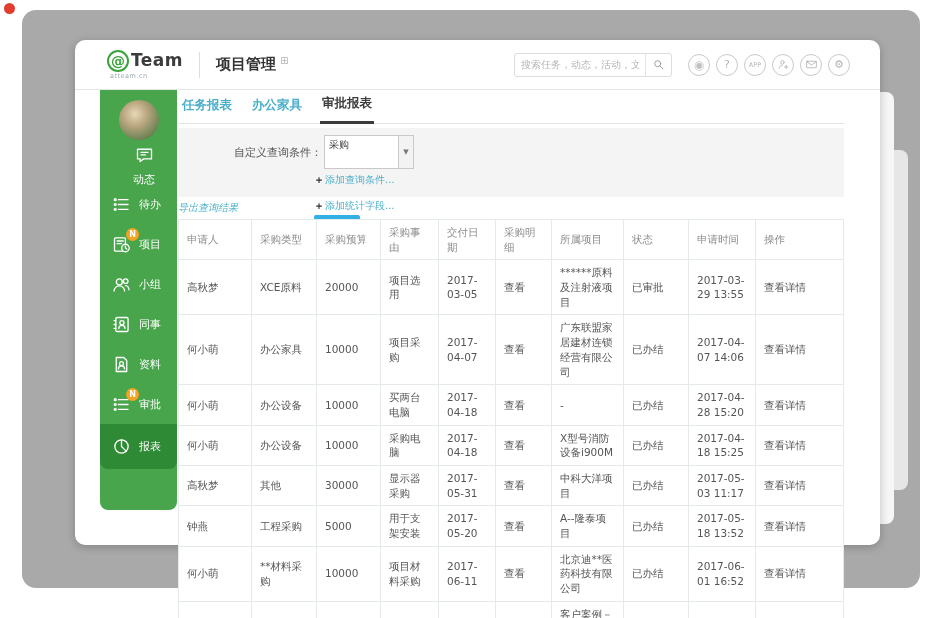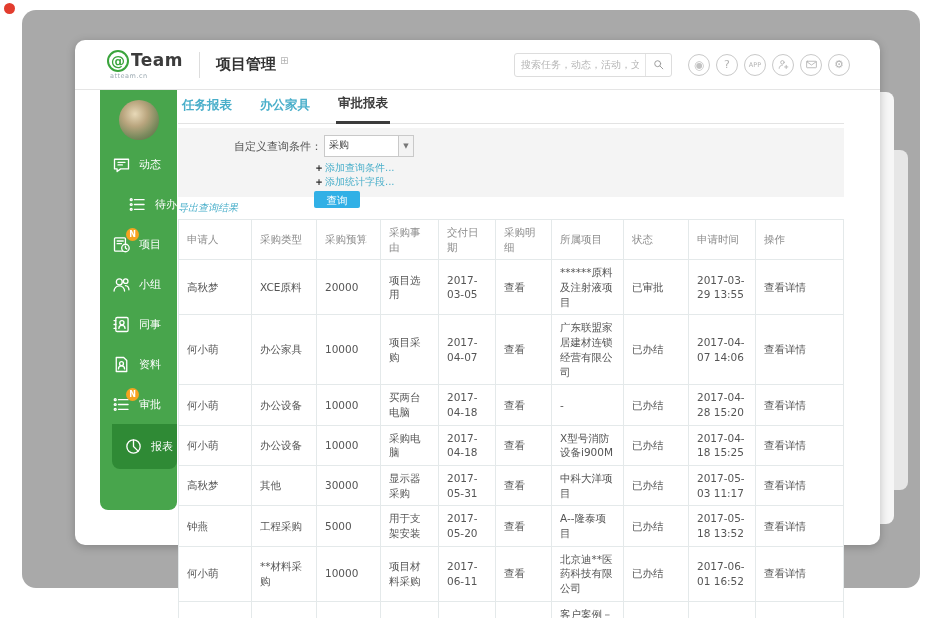--- a/index.html
+++ b/index.html
@@ -41,31 +41,31 @@
   .avatar { width:40px; height:40px; border-radius:50%; cursor:pointer;
     background:radial-gradient(circle at 40% 35%, #e8d9b8 0%, #b9a57e 35%, #7c8b5e 65%, #55603f 100%); }
   .side-item { height:40px; display:flex; align-items:center; padding-left:11px; gap:7px; cursor:pointer; color:rgba(255,255,255,.96); font-size:11px; position:relative; }
   .side-item.active { height:45px; background:#2f8a35; border-radius:0 0 8px 8px; }
   .side-ico { position:relative; width:21px; height:21px; flex:0 0 21px; }
   .side-ico svg { width:21px; height:21px; stroke:#fff; fill:none; stroke-width:1.5; stroke-linecap:round; stroke-linejoin:round; }
   .badge { position:absolute; right:-7px; top:-6px; width:13px; height:13px; border-radius:50%; background:#f5a321; color:#fff; font-size:8px; font-weight:bold; display:flex; align-items:center; justify-content:center; }
 
   
   .main { position:absolute; left:103px; top:50px; width:666px; }
-  .tabs { height:34px; border-bottom:1px solid #e3e3e3; display:flex; align-items:flex-end; gap:24px; padding:0 0 0 2px; }
+  .tabs { height:34px; border-bottom:1px solid #e3e3e3; display:flex; align-items:flex-end; gap:16px; padding:0 0 0 2px; }
   .tab { font-size:12.5px; font-weight:bold; color:#4aafca; padding:0 2px 9px; cursor:pointer; }
   .tab.active { color:#3c3c3c; border-bottom:3px solid #3c3c3c; margin-bottom:-1px; }
 
   .filter-panel { margin-top:4px; background:#f4f4f4; height:69px; padding:7px 0 0 56px; }
   .filter-row { display:flex; align-items:center; }
   .filter-label { font-size:11px; color:#555; }
-  .select { display:flex; width:90px; height:22px; border:1px solid #c9c9c9; background:#fff; margin-left:2px; cursor:pointer; }
+  .select { display:flex; width:90px; height:34px; border:1px solid #c9c9c9; background:#fff; margin-left:2px; cursor:pointer; }
   .select-value { flex:1; font-size:10px; color:#444; padding:2px 4px; }
   .select-arrow { width:15px; border-left:1px solid #c9c9c9; background:#f3f3f3; color:#777; font-size:7px; display:flex; align-items:center; justify-content:center; }
-  .add-links { margin:4px 0 0 80px; display:flex; flex-direction:column; gap:1px; }
+  .add-links { margin:4px 0 0 80px; display:flex; flex-direction:column; gap:13px; }
   .add-link { font-size:10px; color:#4aafca; cursor:pointer; line-height:13px; }
   .add-link .plus { color:#2b2b2b; font-weight:bold; margin-right:1px; }
   .query-btn { margin:3px 0 0 80px; width:46px; height:17px; background:#31b0e6; color:#fff; border:0; border-radius:2px; font-size:10.5px; cursor:pointer; display:block; font-family:inherit; line-height:16px; }
 
   .export-row { height:22px; display:flex; align-items:center; justify-content:flex-start;font-style:italic; }
   .export-link { font-size:10px; color:#4aafca; cursor:pointer; }
 
   table.report { width:100%; border-collapse:collapse; table-layout:fixed; background:#fff; }
   table.report th, table.report td { border:1px solid #e4e9ea; font-size:10.5px; padding:5px 8px; text-align:left; vertical-align:middle; line-height:1.4; overflow:hidden; }
   table.report th { color:#8c8c8c; font-weight:normal; height:23px; }
@@ -126,28 +126,28 @@
             </svg>
           </span>
           <span class="circle">⚙</span>
         </div>
     </div>
 
     <aside class="sidebar" id="sidebar">
       <div class="avatar-wrap">
         <div class="avatar"></div>
       </div>
-    <div class="side-item" style="color: rgb(255, 255, 255);">
+    <div class="side-item" style="color: rgb(255, 255, 255); flex-direction: column;">
           <span class="side-ico" style="color:#48a54c"><svg viewBox="0 0 24 24">
               <path d="M4 6h16v11h-9l-4 3v-3H4z"></path>
               <path d="M8 9.5h8M8 12.5h5"></path>
             </svg></span>
           <span>动态</span>
         </div>
-        <div class="side-item" style="color: rgb(255, 255, 255); justify-content: flex-end;">
+        <div class="side-item" style="color: rgb(255, 255, 255);">
           <span class="side-ico" style="color:#48a54c"><svg viewBox="0 0 24 24">
               <path d="M8.5 6.5h11M8.5 12h11M8.5 17.5h11"></path>
               <circle cx="4.8" cy="6.5" r="1.1"></circle>
               <circle cx="4.8" cy="12" r="1.1"></circle>
               <circle cx="4.8" cy="17.5" r="1.1"></circle>
             </svg></span>
           <span>待办</span>
         </div>
         <div class="side-item" style="color: rgb(255, 255, 255);">
           <span class="side-ico" style="color:#48a54c"><svg viewBox="0 0 24 24">
@@ -186,21 +186,21 @@
         </div>
         <div class="side-item" style="color: rgb(255, 255, 255);">
           <span class="side-ico" style="color:#48a54c"><svg viewBox="0 0 24 24">
               <path d="M8.5 6.5h11M8.5 12h11M8.5 17.5h11"></path>
               <circle cx="4.8" cy="6.5" r="1.1"></circle>
               <circle cx="4.8" cy="12" r="1.1"></circle>
               <circle cx="4.8" cy="17.5" r="1.1"></circle>
             </svg><span class="badge">N</span></span>
           <span>审批</span>
         </div>
-        <div class="side-item active" style="color: rgb(255, 255, 255); margin-left: 12px;">
+        <div class="side-item active" style="color: rgb(255, 255, 255);">
           <span class="side-ico" style="color:#2f8a35"><svg viewBox="0 0 24 24">
               <circle cx="12" cy="12" r="7.6"></circle>
               <path d="M12 12V4.4M12 12l5.4 5.3"></path>
             </svg></span>
           <span>报表</span>
         </div>
       </aside>
 
     <div class="main">
       <nav class="tabs" id="tabs">

